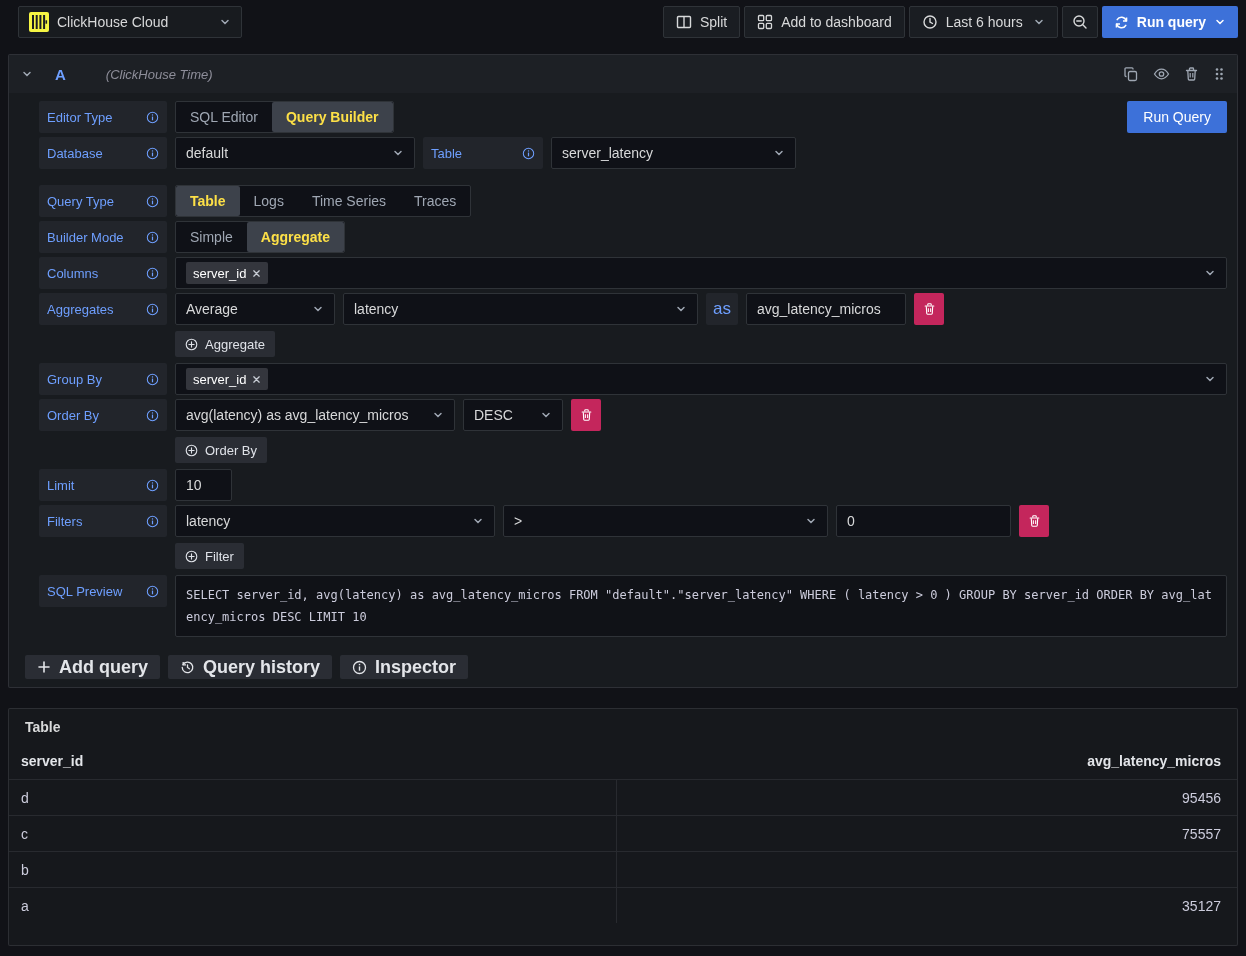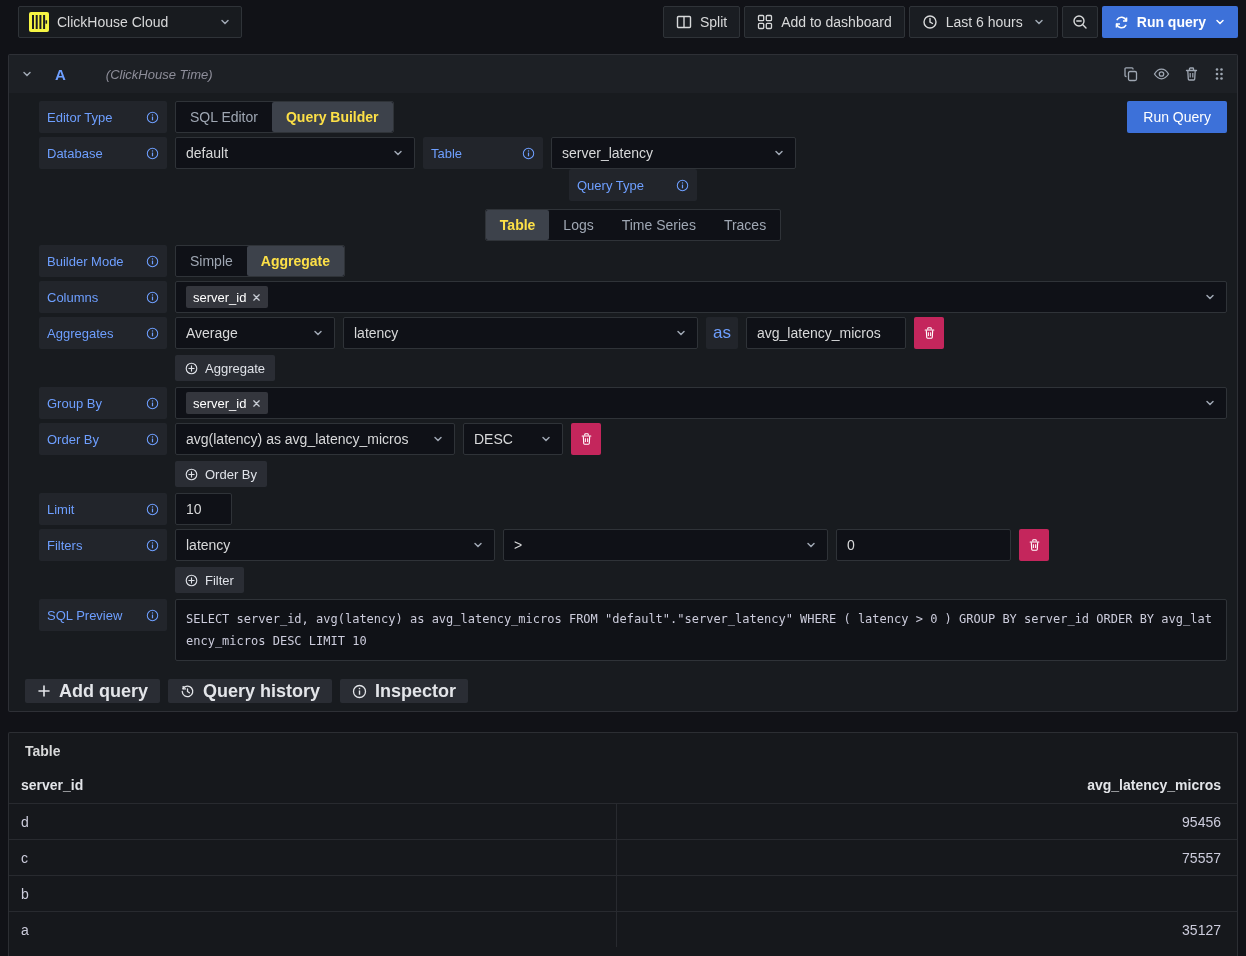--- a/index.html
+++ b/index.html
@@ -30,21 +30,21 @@
   
   .query-panel{margin:16px 8px 0;background:var(--panel);border:1px solid var(--panel-border);border-radius:2px;}
   .qp-header{height:38px;display:flex;align-items:center;gap:14px;padding:0 12px;background:var(--header-strip);}
   .refid{color:var(--label-blue);font-weight:600;font-size:15px;margin-left:8px;}
   .ds-hint{color:#8e8e9a;font-style:italic;font-size:13px;margin-left:26px;}
   .qp-hicons{margin-left:auto;display:flex;align-items:center;gap:14px;color:var(--muted);}
   .qp-hicons .hic{cursor:pointer;display:flex;}
   .qp-body{padding:8px 10px 0 30px;position:relative;}
   .qrow{display:flex;align-items:center;gap:8px;margin-top:4px;}
   .qrow.first{margin-top:0;}
-  .qrow.gap-top{margin-top:0;flex-direction:column;}
+  .qrow.gap-top{margin-top:16px;}
   .flabel{width:128px;min-width:128px;height:32px;display:flex;align-items:center;justify-content:space-between;
     padding:0 8px;background:var(--label-bg);color:var(--label-blue);font-size:13px;font-weight:500;border-radius:2px;}
   .as-label{width:32px;min-width:32px;height:32px;display:flex;align-items:center;justify-content:center;
     background:var(--label-bg);color:var(--label-blue);font-size:17px;font-weight:500;border-radius:2px;}
   .select,.tinput{height:32px;background:var(--input-bg);border:1px solid var(--input-border);border-radius:2px;
     display:flex;align-items:center;padding:0 10px;color:var(--text);font-size:14px;}
   .select{justify-content:space-between;cursor:pointer;gap:8px;}
   .select .chev{color:var(--muted);}
   .tinput{font-family:"Liberation Sans",sans-serif;}
   input.tinput{outline:none;}

